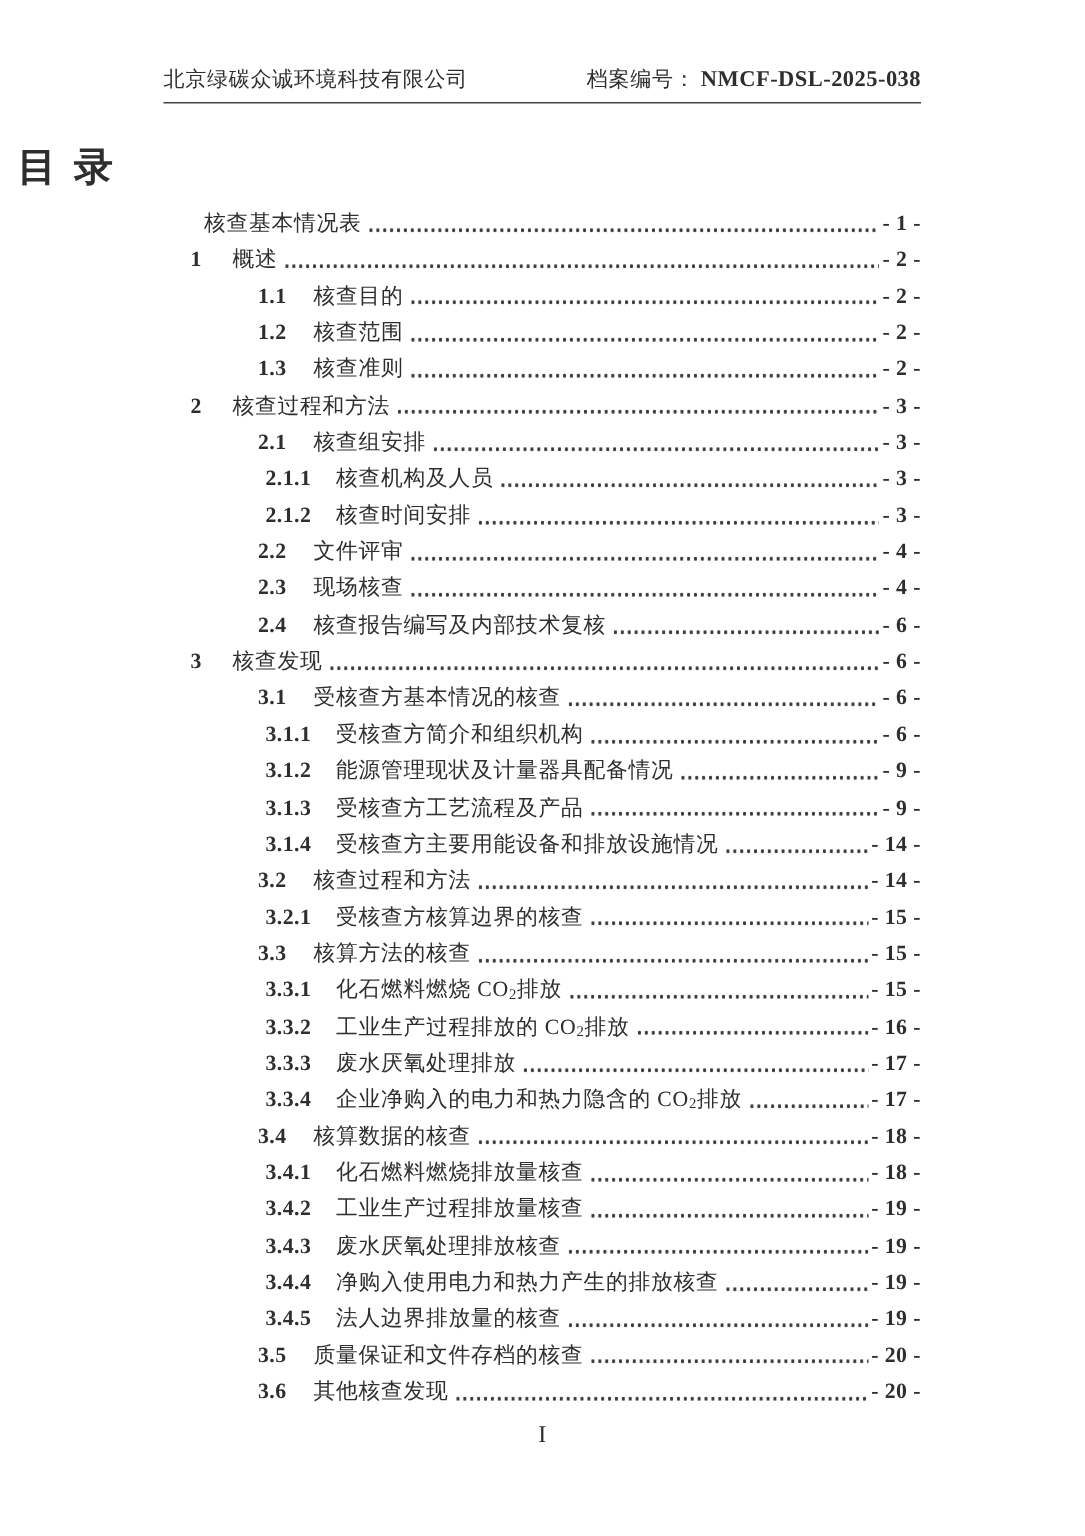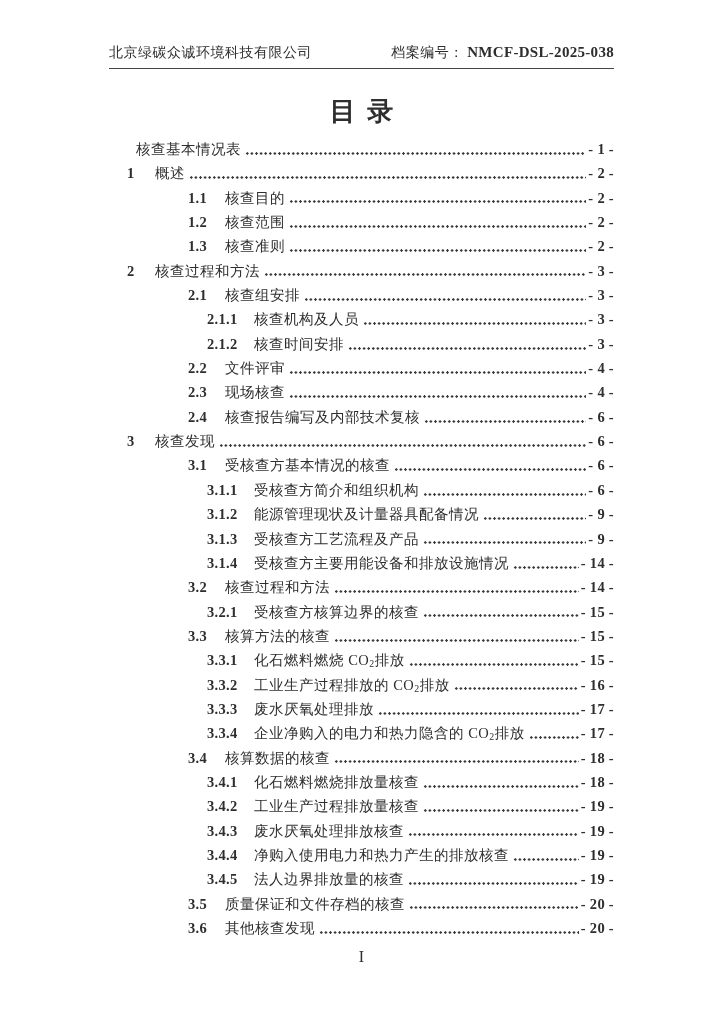--- a/index.html
+++ b/index.html
@@ -36,21 +36,20 @@
   .archive-label { letter-spacing: 0.5px; font-family: Liberation Mono, monospace; }
   .archive-num {
     font-weight: bold;
     font-size: 15px;
     letter-spacing: 0.3px;
   }
   
   .doc-title {
     position: absolute;
     top: 94px; left: 0; right: 0;
-    text-align: center;
     font-size: 26px;
     font-weight: bold;
     letter-spacing: 0.45em;
     text-indent: 0.45em;
   }
   
   .toc {
     position: absolute;
     left: 109px; right: 109px; top: 137px;
     font-size: 14.5px;
@@ -60,22 +59,22 @@
     display: flex;
     height: 24.35px;
     white-space: nowrap;
   }
   .num {
     flex: none;
     font-weight: bold;
     letter-spacing: 0.3px;
   }
   .lvl0 .num { margin-left: 18px; width: 28px; }
-  .lvl1 .num { margin-left: 79px; width: 37px; }
-  .lvl2 .num { margin-left: 98px; width: 47px; }
+  .lvl1 .num { margin-left: 63px; width: 37px; }
+  .lvl2 .num { margin-left: 68px; width: 47px; }
   .row.nonum.lvl0 { padding-left: 27px; }
   .ttl { flex: none; letter-spacing: 0.5px; }
   .ttl sub {
     font-size: 0.68em;
     line-height: 0;
     vertical-align: -0.18em;
   }
   .leader {
     flex: 1 1 auto;
     align-self: stretch;

